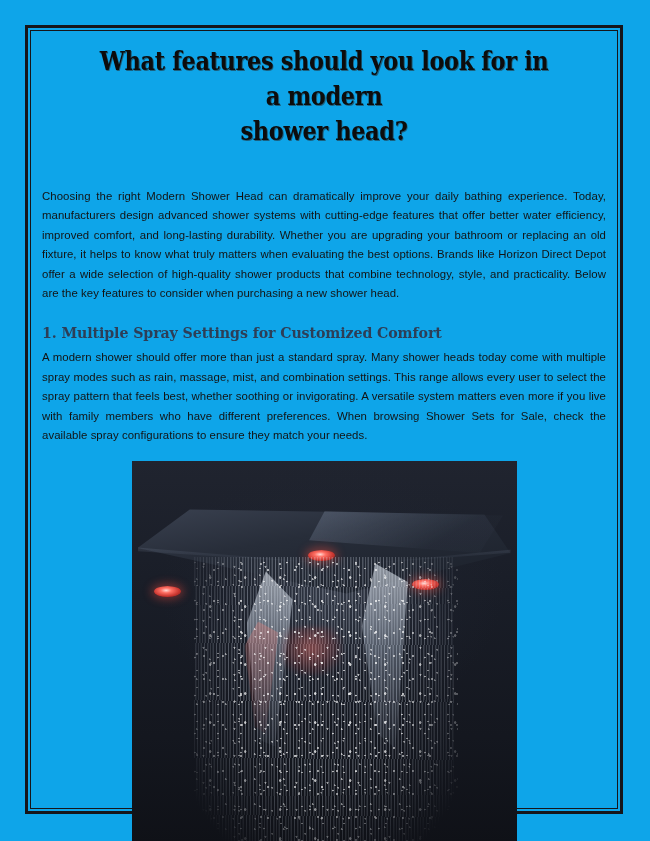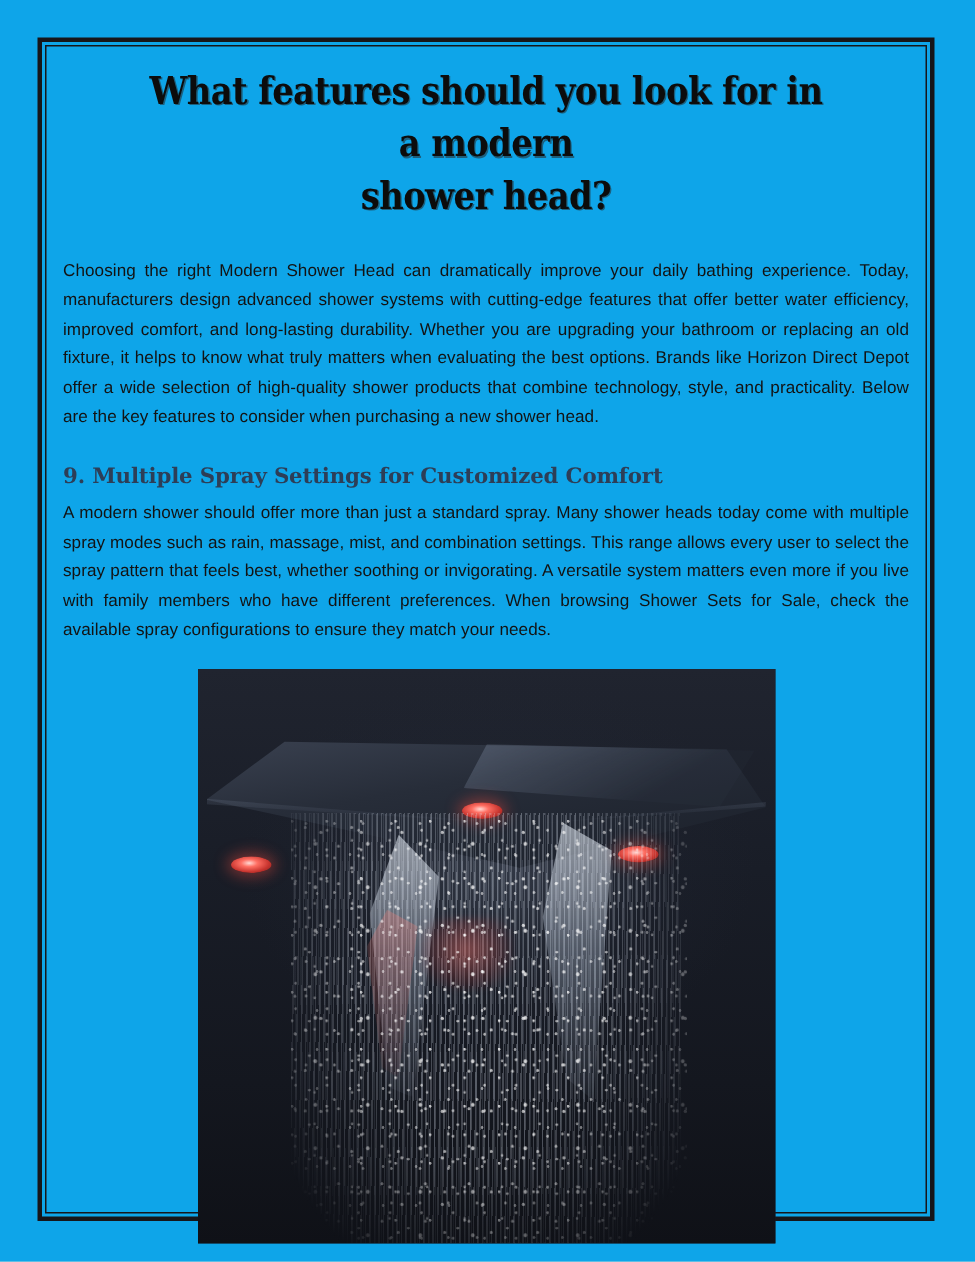--- a/index.html
+++ b/index.html
@@ -75,21 +75,21 @@
     text-align: justify;
     text-justify: inter-word;
     font-family: "Liberation Sans", sans-serif;
     font-size: 11.4px;
     line-height: 19.4px;
     color: #131313;
     letter-spacing: 0.05px;
   }
 
   .intro-para {
-    margin-top: 23px;
+    margin-top: 38px;
   }
 
   .section-heading {
     margin: 0;
     padding: 0 4px;
     font-family: "DejaVu Serif", "Liberation Serif", serif;
     font-weight: bold;
     font-size: 14.2px;
     line-height: 20px;
     color: #2d3e57;
@@ -243,21 +243,21 @@
   <div class="frame-inner"></div>
 
   <div class="content">
 
     <h1 class="title">What features should you look for in a modern
 shower head?</h1>
 
     <p class="body-text intro-para">Choosing the right Modern Shower Head can dramatically improve your daily bathing experience. Today, manufacturers design advanced shower systems with cutting-edge features that offer better water efficiency, improved comfort, and long-lasting durability. Whether you are upgrading your bathroom or replacing an old fixture, it helps to know what truly matters when evaluating the best options. Brands like Horizon Direct Depot offer a wide selection of high-quality shower products that combine technology, style, and practicality. Below are the key features to consider when purchasing a new shower head.</p>
 
     <div class="heading-wrap">
-      <h2 class="section-heading">9. Multiple Spray Settings for Customized Comfort</h2>
+      <h2 class="section-heading">1. Multiple Spray Settings for Customized Comfort</h2>
     </div>
 
     <p class="body-text">A modern shower should offer more than just a standard spray. Many shower heads today come with multiple spray modes such as rain, massage, mist, and combination settings. This range allows every user to select the spray pattern that feels best, whether soothing or invigorating. A versatile system matters even more if you live with family members who have different preferences. When browsing Shower Sets for Sale, check the available spray configurations to ensure they match your needs.</p>
 
     <div class="figure">
       <div class="photo" title="Ceiling-mounted rectangular rain shower head with red LED lights and falling water">
 
         <div class="photo-vignette"></div>
 
         <div class="ceiling-panel">

